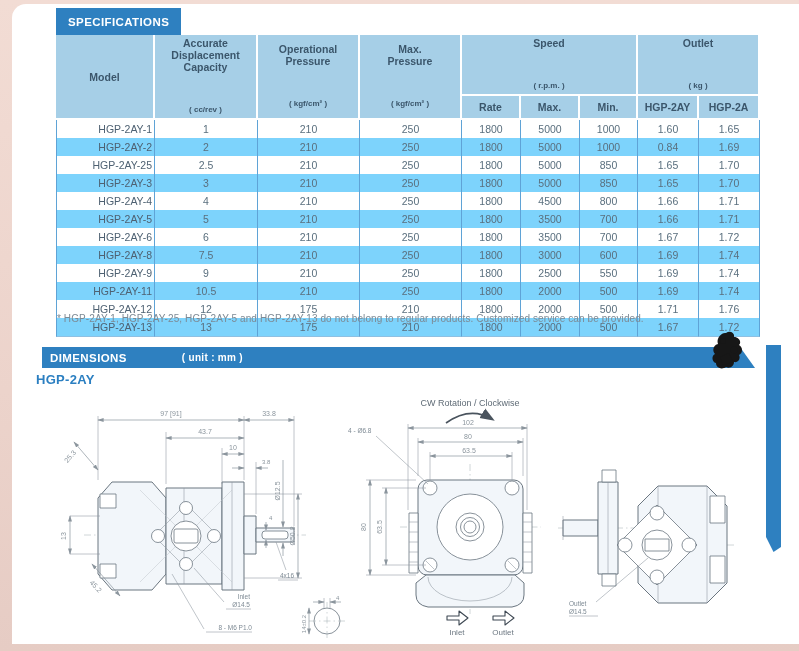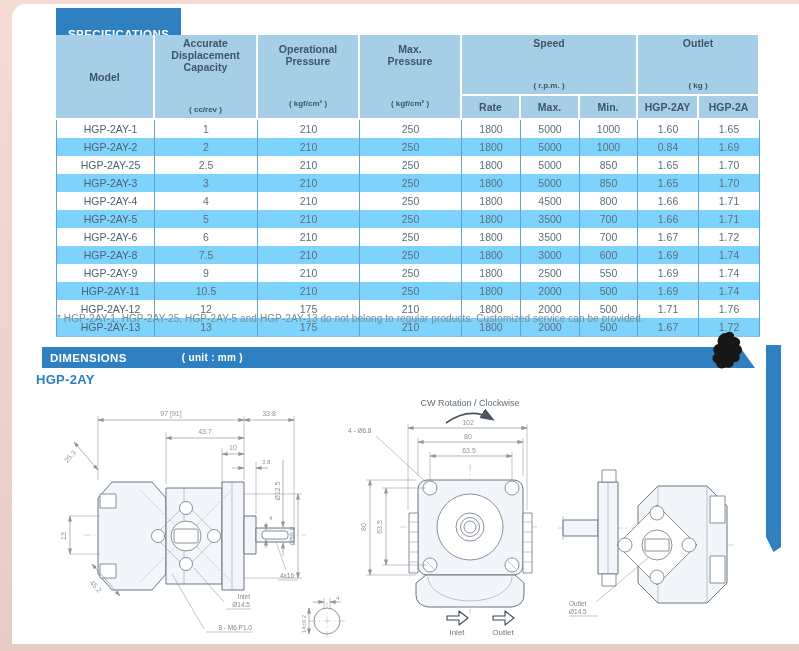--- a/index.html
+++ b/index.html
@@ -4,42 +4,42 @@
 <style>
   html,body{margin:0;padding:0;}
   body{
     width:799px;height:651px;position:relative;overflow:hidden;
     background:linear-gradient(180deg,#f2dcd4 0%,#ecd3cb 60%,#e6ccc4 100%);
     font-family:"Liberation Sans",sans-serif;
   }
   .page{position:absolute;left:12px;top:4px;right:0;bottom:7px;background:#ffffff;border-top-left-radius:14px;}
   
   .bar{position:absolute;background:#2e80c0;color:#fff;display:flex;align-items:center;}
-  .spec-bar{left:56px;top:8px;height:19px;padding:16px 12px;font-size:11.5px;font-weight:bold;letter-spacing:.4px;}
+  .spec-bar{left:56px;top:8px;height:19px;padding:4px 12px;font-size:11.5px;font-weight:bold;letter-spacing:.4px;}
   .dim-bar{left:42px;top:347px;width:713px;height:21px;font-size:11.5px;font-weight:bold;letter-spacing:.4px;
     clip-path:polygon(0 0,calc(100% - 15px) 0,100% 100%,0 100%);padding-left:8px;box-sizing:border-box;}
   .dim-unit{font-size:10px;font-weight:bold;margin-left:55px;letter-spacing:.3px;}
   .model-title{position:absolute;left:36px;top:372px;color:#2b7fc1;font-size:13px;font-weight:bold;letter-spacing:.3px;}
   .side-bar{position:absolute;left:766px;top:345px;width:15px;height:207px;background:#2e80c0;
     clip-path:polygon(0 0,100% 0,100% calc(100% - 5px),50% 100%,0 calc(100% - 15px));}
   .logo{position:absolute;left:712px;top:330px;width:34px;height:40px;}
   
   .spec-table{position:absolute;left:56px;top:35px;border-collapse:separate;border-spacing:0;table-layout:fixed;}
   .spec-table th{
     background:#a6cfe7;color:#3b566b;font-size:10.5px;font-weight:bold;line-height:12px;
     border-right:2px solid #fff;border-bottom:2px solid #fff;padding:2px 1px;text-align:center;
   }
   .spec-table th .unit{font-size:8px;font-weight:bold;margin-top:31px;}
   .spec-table tr.grp th{height:36px;}
   .spec-table tr.sub th{height:18px;}
   .spec-table td{
     color:#5a6f7e;font-size:10.5px;height:18px;text-align:center;padding:0 2px;
     border-right:1.5px solid #5fa3d6;background:#fff;white-space:nowrap;
   }
-  .spec-table td:first-child{border-left:1.5px solid #5fa3d6;text-align:center;padding-left:12px;color:#4e6172;}
+  .spec-table td:first-child{border-left:1.5px solid #5fa3d6;text-align:right;padding-left:12px;color:#4e6172;}
   .spec-table tr.alt td{background:#7dd3fc;}
   .spec-table tr:last-child td{border-bottom:1.5px solid #8fc0e2;}
   .footnote{position:absolute;left:57px;top:313px;font-size:10px;color:#7d8a95;letter-spacing:.1px;}
   
   .draw{position:absolute;left:36px;top:396px;}
   .outline{fill:#f2f6fa;stroke:#6b7680;stroke-width:1;stroke-linejoin:round;}
   .outline2{fill:#ffffff;stroke:#6b7680;stroke-width:.8;stroke-linejoin:round;}
   .thin{stroke:#8b959d;stroke-width:.55;fill:none;}
   .xthin{stroke:#b9c1c7;stroke-width:.45;fill:none;}
   .dimline{stroke:#8b959d;stroke-width:.7;fill:none;}

